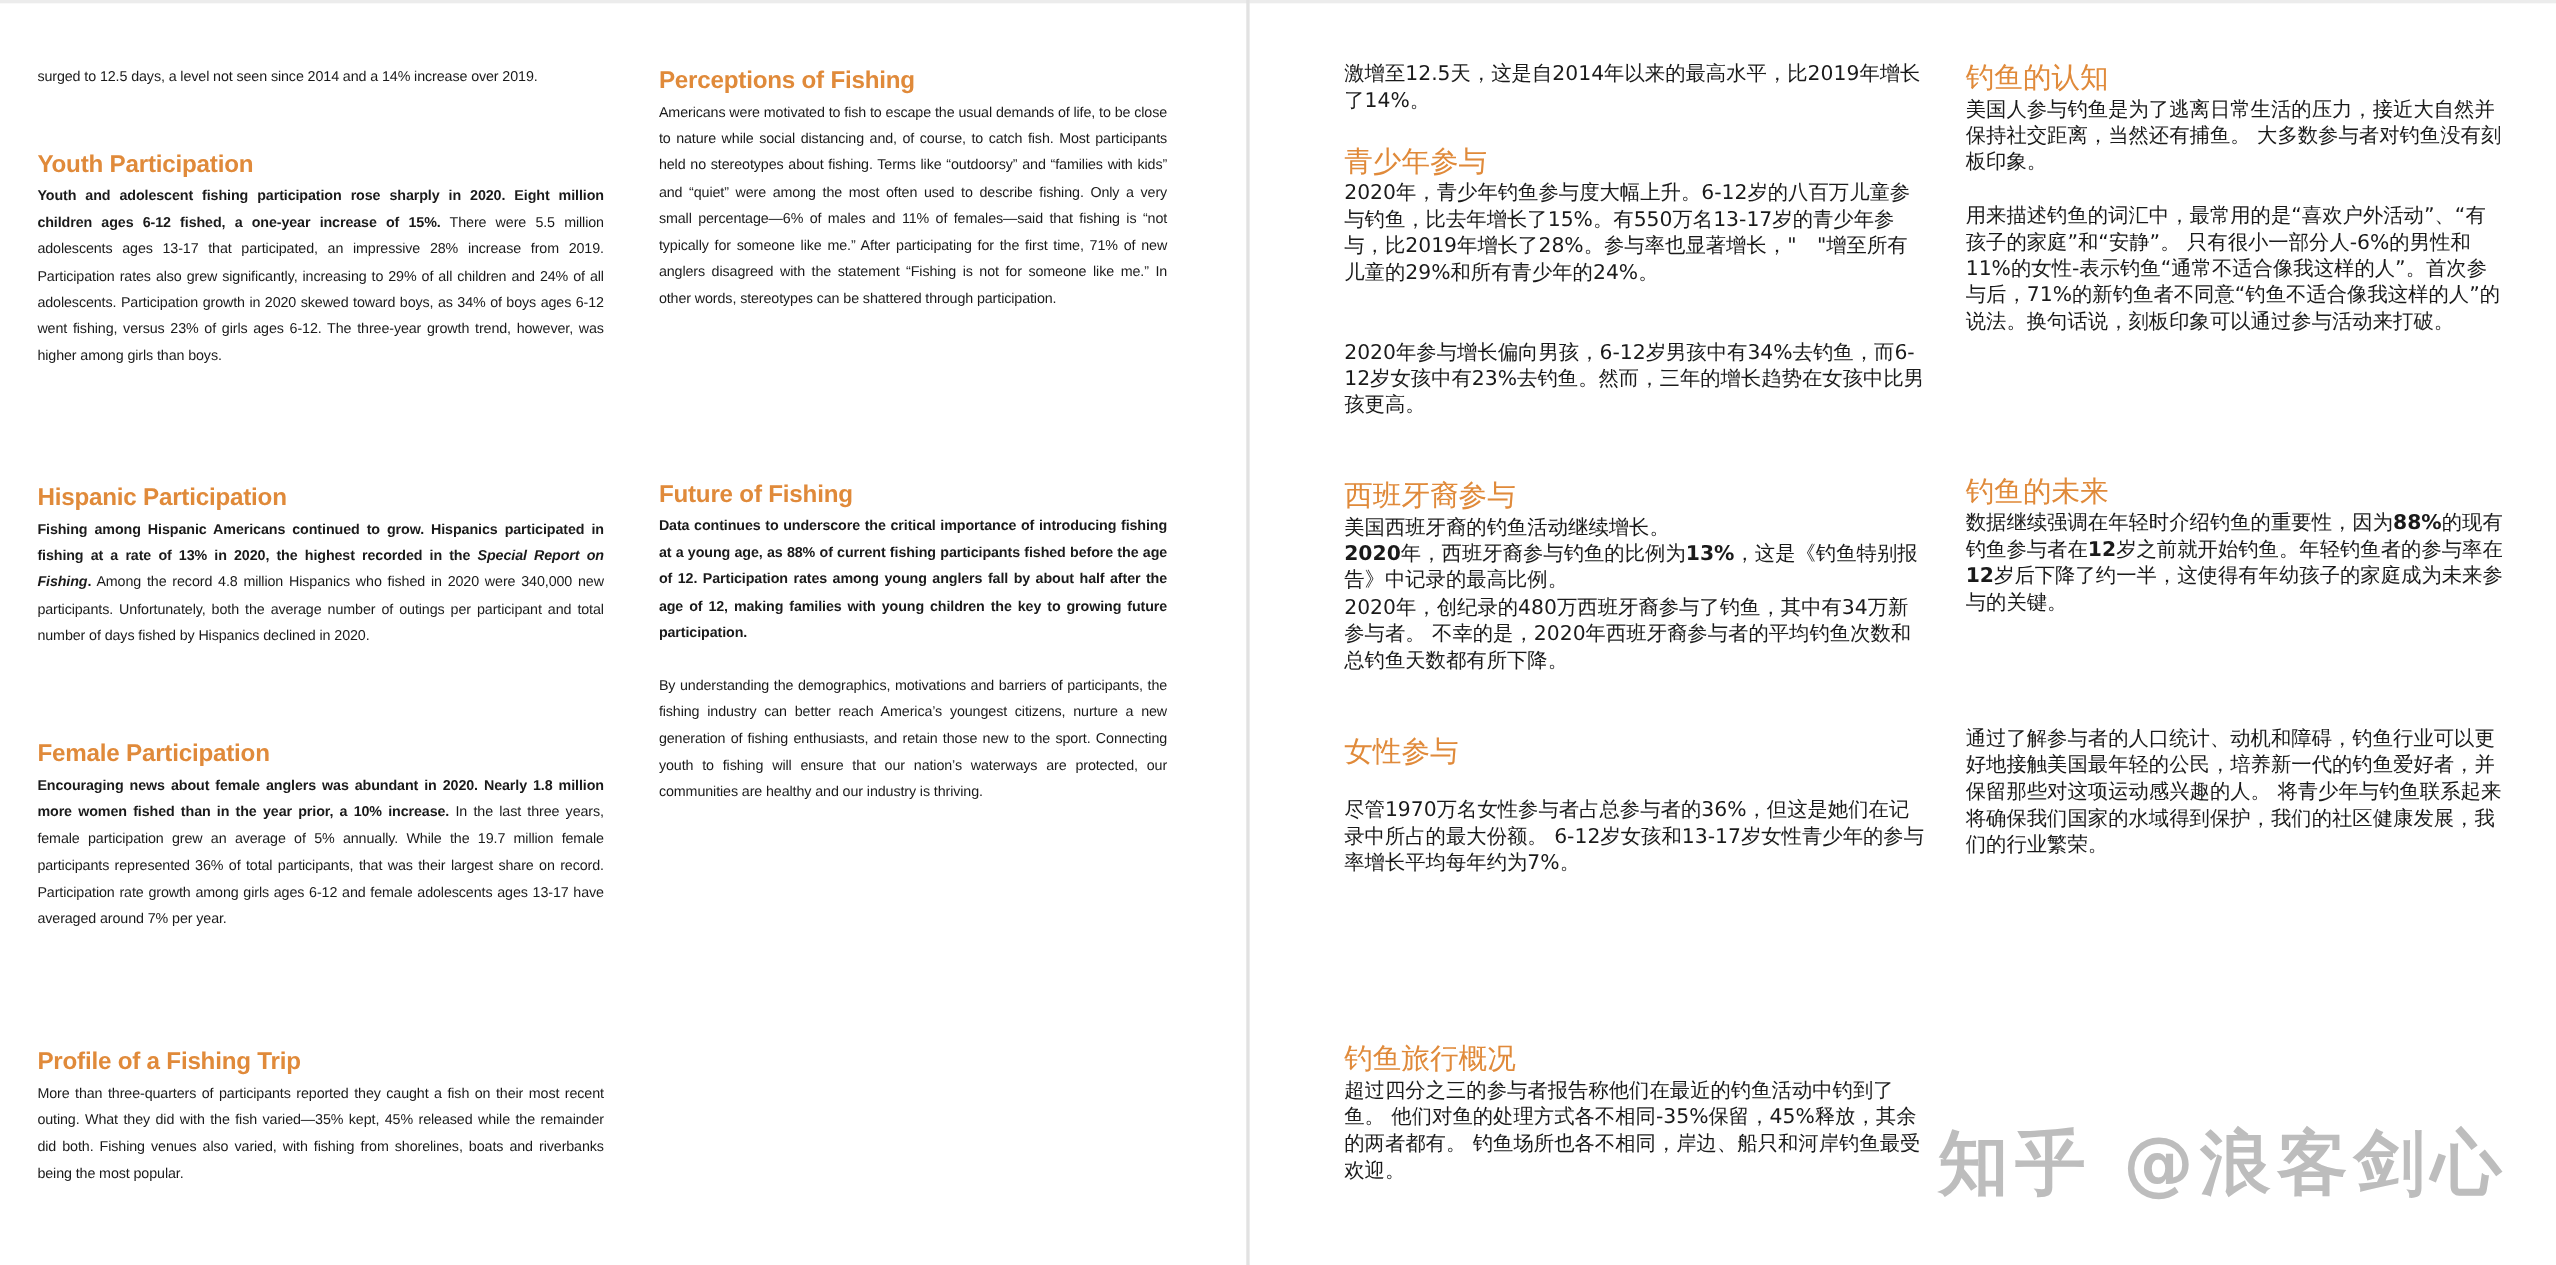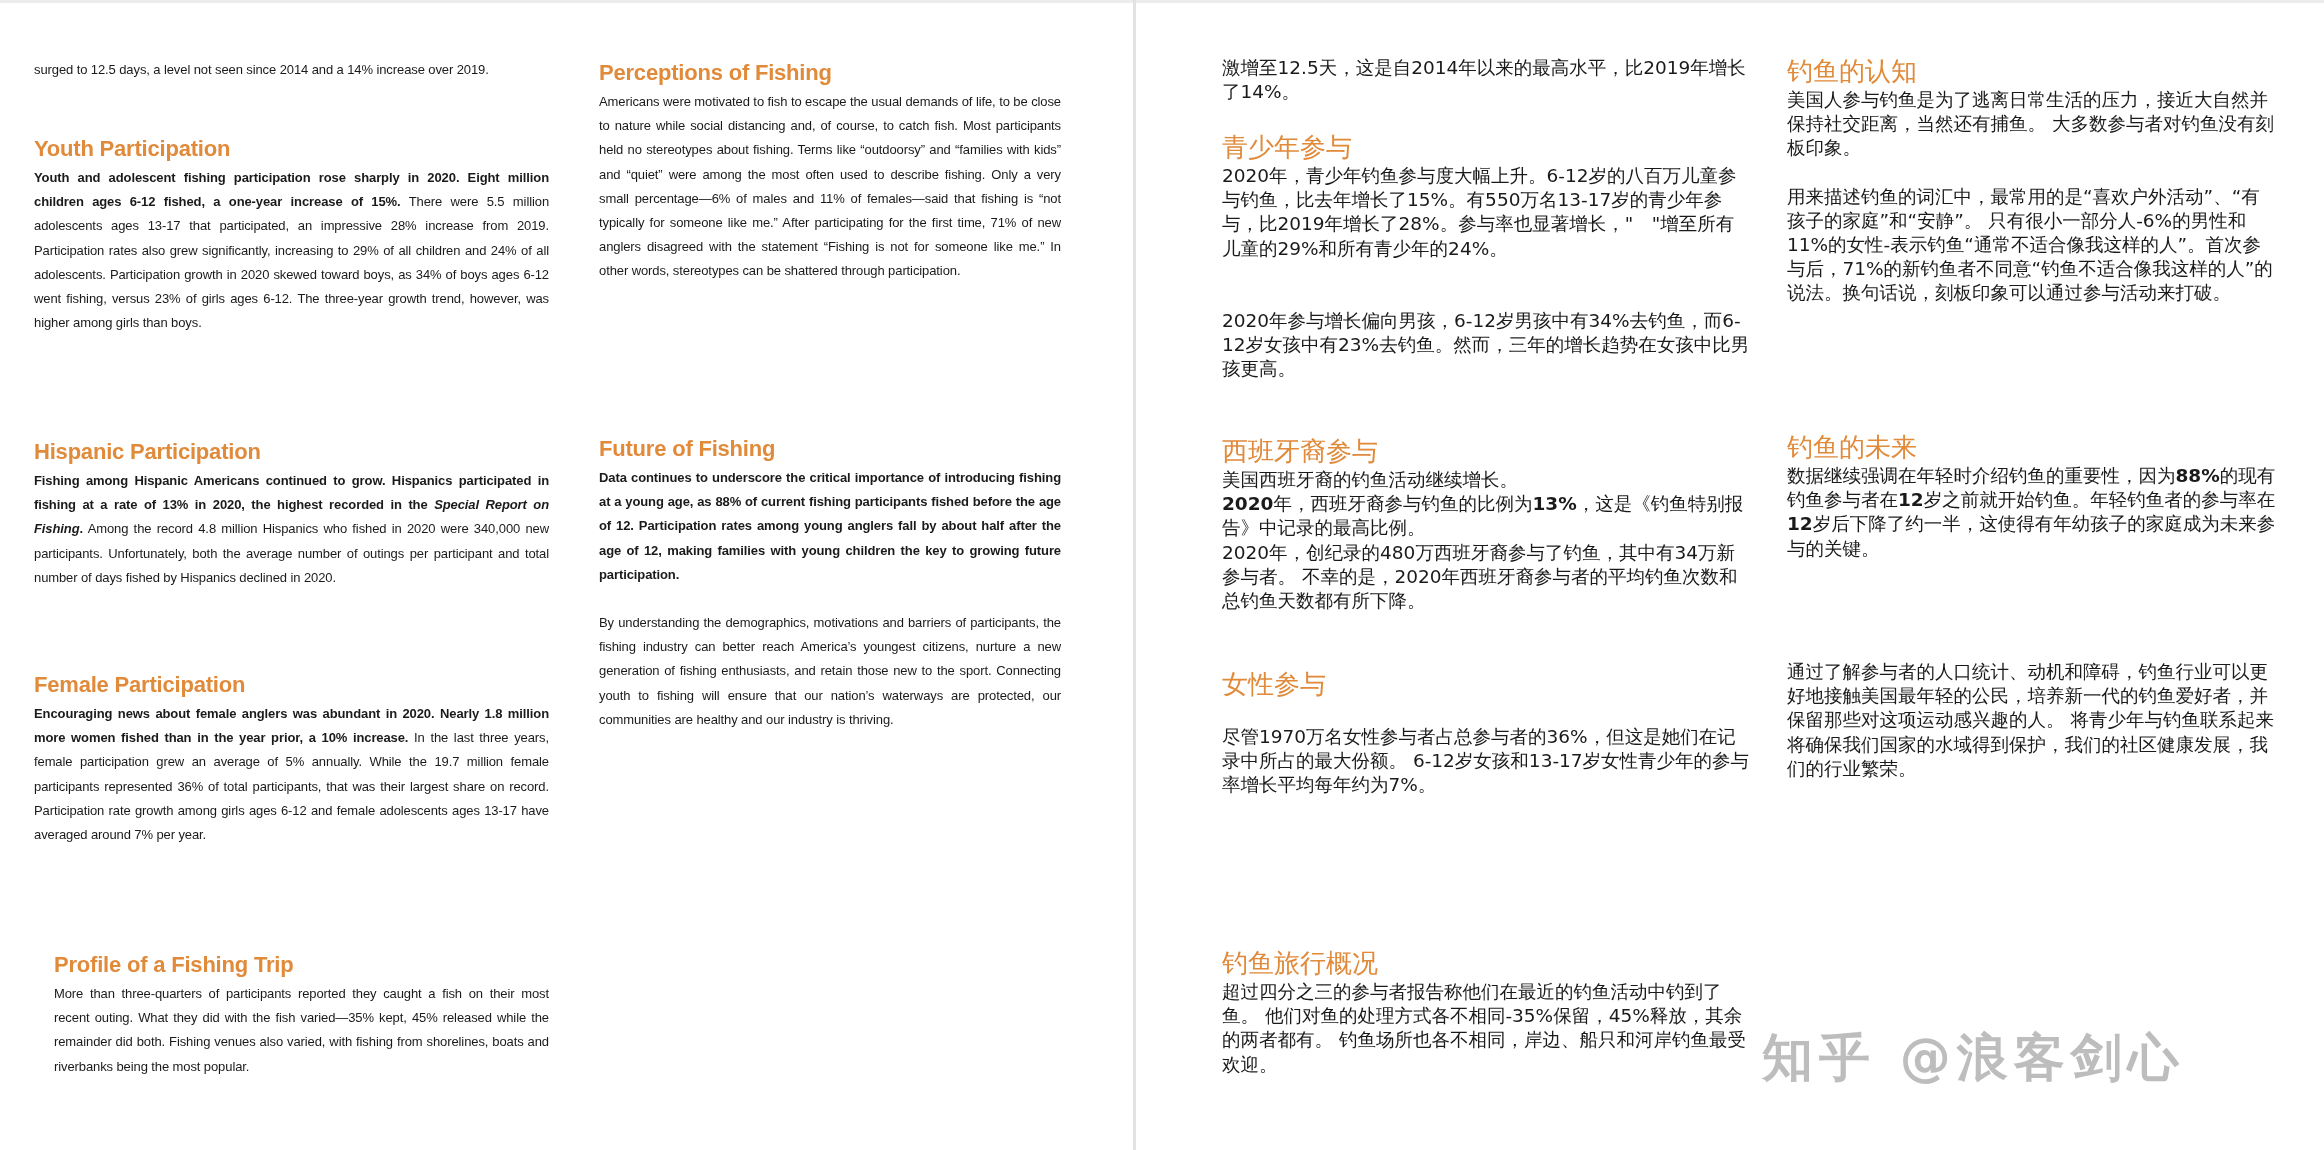--- a/index.html
+++ b/index.html
@@ -31,21 +31,21 @@
   .zh h2 {
     margin: 0; font-size: 26px; line-height: 34px; font-weight: normal; color: #e08a3a;
     font-family: "DejaVu Sans", sans-serif;
   }
   .b { font-weight: bold; }
   .i { font-style: italic; }
   .blk { position: absolute; left: 0; right: 0; }
 
   .watermark {
     position: absolute; left: 1762px; top: 1018px;
-    font-size: 51px; line-height: 80px; color: #bdbdbd; letter-spacing: 6px;
+    font-size: 64px; line-height: 80px; color: #bdbdbd; letter-spacing: 6px;
     font-family: "DejaVu Sans", sans-serif; font-weight: bold;
     white-space: nowrap;
   }
 </style>
 </head>
 <body>
 
 <div class="top-rule"></div>
 <div class="page-divider"></div>
 
@@ -62,21 +62,21 @@
   <div class="blk" style="top:435px;">
     <h2>Hispanic Participation</h2>
     <p><span class="b">Fishing among Hispanic Americans continued to grow. Hispanics participated in fishing at a rate of 13% in 2020, the highest recorded in the </span><span class="b i">Special Report on Fishing</span><span class="b">.</span><span> Among the record 4.8 million Hispanics who fished in 2020 were 340,000 new participants. Unfortunately, both the average number of outings per participant and total number of days fished by Hispanics declined in 2020.</span></p>
   </div>
 
   <div class="blk" style="top:668px;">
     <h2>Female Participation</h2>
     <p><span class="b">Encouraging news about female anglers was abundant in 2020. Nearly 1.8 million more women fished than in the year prior, a 10% increase.</span><span> In the last three years, female participation grew an average of 5% annually. While the 19.7 million female participants represented 36% of total participants, that was their largest share on record. Participation rate growth among girls ages 6-12 and female adolescents ages 13-17 have averaged around 7% per year.</span></p>
   </div>
 
-  <div class="blk" style="top:948px;margin-left:20px;">
+  <div class="blk" style="top:948px;">
     <h2>Profile of a Fishing Trip</h2>
     <p>More than three-quarters of participants reported they caught a fish on their most recent outing. What they did with the fish varied—35% kept, 45% released while the remainder did both. Fishing venues also varied, with fishing from shorelines, boats and riverbanks being the most popular.</p>
   </div>
 </div>
 
 <div class="col col-en-2 en">
   <div class="blk" style="top:56px;">
     <h2>Perceptions of Fishing</h2>
     <p>Americans were motivated to fish to escape the usual demands of life, to be close to nature while social distancing and, of course, to catch fish. Most participants held no stereotypes about fishing. Terms like “outdoorsy” and “families with kids” and “quiet” were among the most often used to describe fishing. Only a very small percentage—6% of males and 11% of females—said that fishing is “not typically for someone like me.” After participating for the first time, 71% of new anglers disagreed with the statement “Fishing is not for someone like me.” In other words, stereotypes can be shattered through participation.</p>
   </div>

